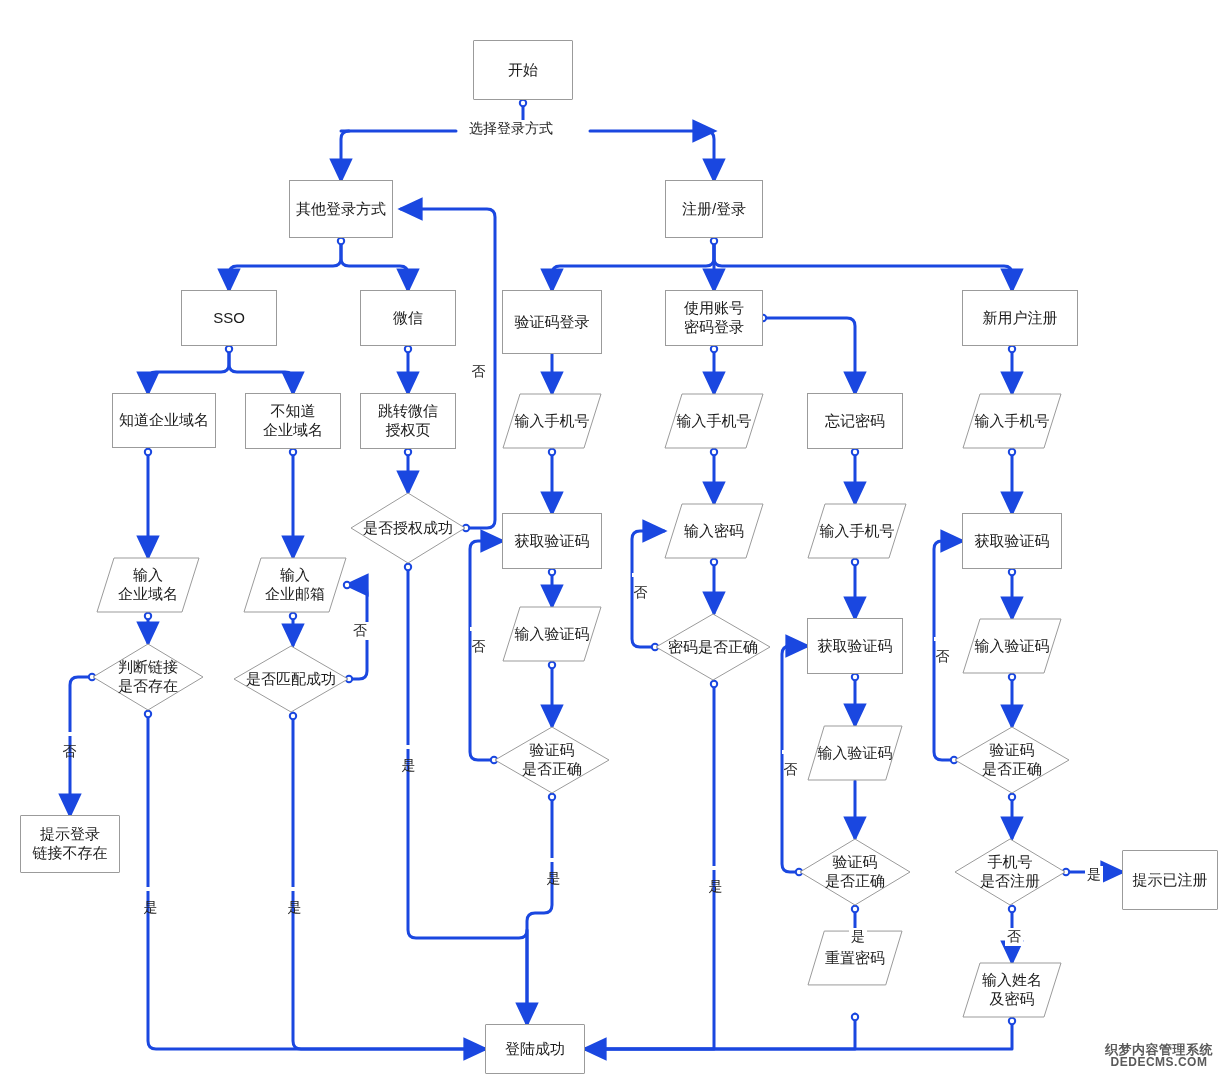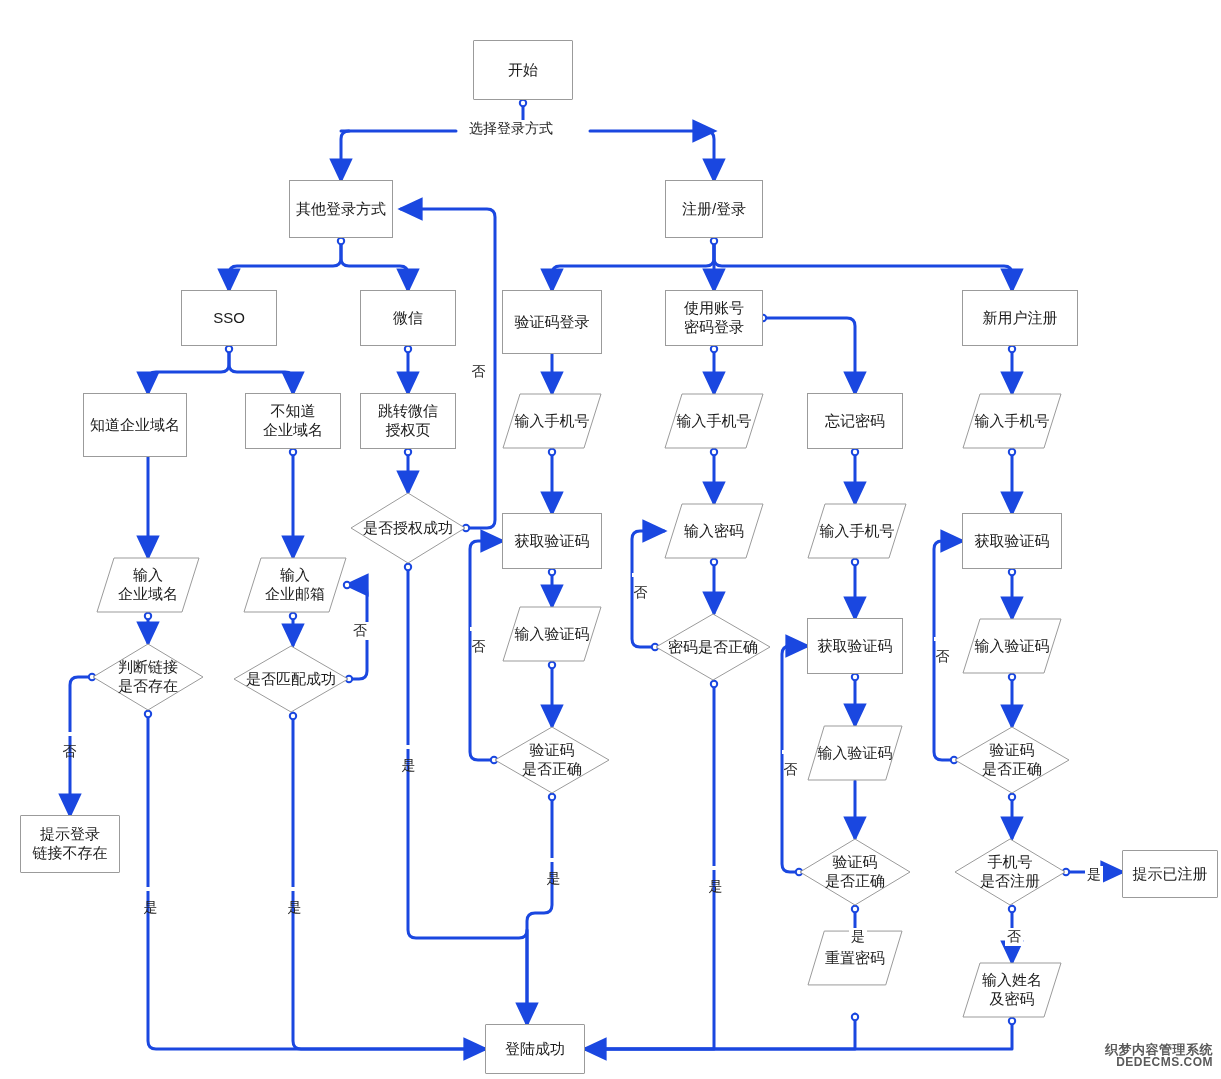--- a/index.html
+++ b/index.html
@@ -11,21 +11,21 @@
   .rect{border:1px solid #9b9b9b;}
   .round{border:1px solid #9b9b9b;border-radius:1px;}
   .para{border:none;background:transparent;}
   .para .sk{position:absolute;left:0;top:0;width:100%;height:100%;}
   .para .tx{position:relative;z-index:2;}
   .diam{border:none;background:transparent;}
   .diam .sk{position:absolute;left:0;top:0;width:100%;height:100%;}
   .diam .tx{position:relative;z-index:2;}
   .elabel{position:absolute;font-size:14px;color:#222;background:#fff;padding:0 2px;white-space:nowrap;}
   .elabel.vert{writing-mode:vertical-rl;text-orientation:upright;padding:2px 0;}
-  .wm{position:absolute;right:8px;bottom:10px;text-align:right;line-height:1.05;
+  .wm{position:absolute;right:8px;bottom:10px;text-align:center;line-height:1.05;
       color:#5a5a5a;font-weight:bold;letter-spacing:.5px;}
   .wm .l1{font-size:13px;}
   .wm .l2{font-size:12px;}
 </style>
 </head>
 <body>
 
 <div id="stage">
 
   <svg id="edges" viewBox="0 0 1221 1079">
@@ -199,21 +199,21 @@
       </div>
       <div class="node rect" style="left: 502px; top: 290px; width: 100px; height: 64px;">
         <span>验证码登录</span>
       </div>
       <div class="node rect" style="left: 665px; top: 290px; width: 98px; height: 56px;">
         <span>使用账号<br>密码登录</span>
       </div>
       <div class="node rect" style="left: 962px; top: 290px; width: 116px; height: 56px;">
         <span>新用户注册</span>
       </div>
-      <div class="node rect" style="left: 83px; top: 393px; width: 104px; height: 64px; justify-content: center;">
+      <div class="node rect" style="left: 112px; top: 393px; width: 104px; height: 55px; justify-content: center;">
         <span>知道企业域名</span>
       </div>
       <div class="node rect" style="left: 245px; top: 393px; width: 96px; height: 56px;">
         <span>不知道<br>企业域名</span>
       </div>
       <div class="node rect" style="left: 360px; top: 393px; width: 96px; height: 56px;">
         <span>跳转微信<br>授权页</span>
       </div>
       <div class="node para" style="left: 502px; top: 393px; width: 100px; height: 56px;">
         <svg class="sk" viewBox="0 0 100 56" preserveAspectRatio="none">
@@ -331,21 +331,21 @@
           <path d="M56,1 L111,34 L56,67 L1,34 Z" fill="#ffffff" stroke="#9b9b9b" stroke-width="1" vector-effect="non-scaling-stroke"></path>
         </svg>
         <span class="tx">验证码<br>是否正确</span>
       </div>
       <div class="node diam" style="left: 954px; top: 838px; width: 112px; height: 68px;">
         <svg class="sk" viewBox="0 0 112 68" preserveAspectRatio="none">
           <path d="M56,1 L111,34 L56,67 L1,34 Z" fill="#ffffff" stroke="#9b9b9b" stroke-width="1" vector-effect="non-scaling-stroke"></path>
         </svg>
         <span class="tx">手机号<br>是否注册</span>
       </div>
-      <div class="node round" style="left: 1122px; top: 850px; width: 96px; height: 48px;">
+      <div class="node round" style="left: 1122px; top: 850px; width: 96px; height: 60px;">
         <span>提示已注册</span>
       </div>
       <div class="node para" style="left: 807px; top: 930px; width: 96px; height: 56px;">
         <svg class="sk" viewBox="0 0 96 52" preserveAspectRatio="none">
           <path d="M17.28,1 L95,1 L78.72,51 L1,51 Z" fill="#ffffff" stroke="#9b9b9b" stroke-width="1" vector-effect="non-scaling-stroke"></path>
         </svg>
         <span class="tx">重置密码</span>
       </div>
       <div class="node para" style="left: 962px; top: 962px; width: 100px; height: 56px;">
         <svg class="sk" viewBox="0 0 100 56" preserveAspectRatio="none">

